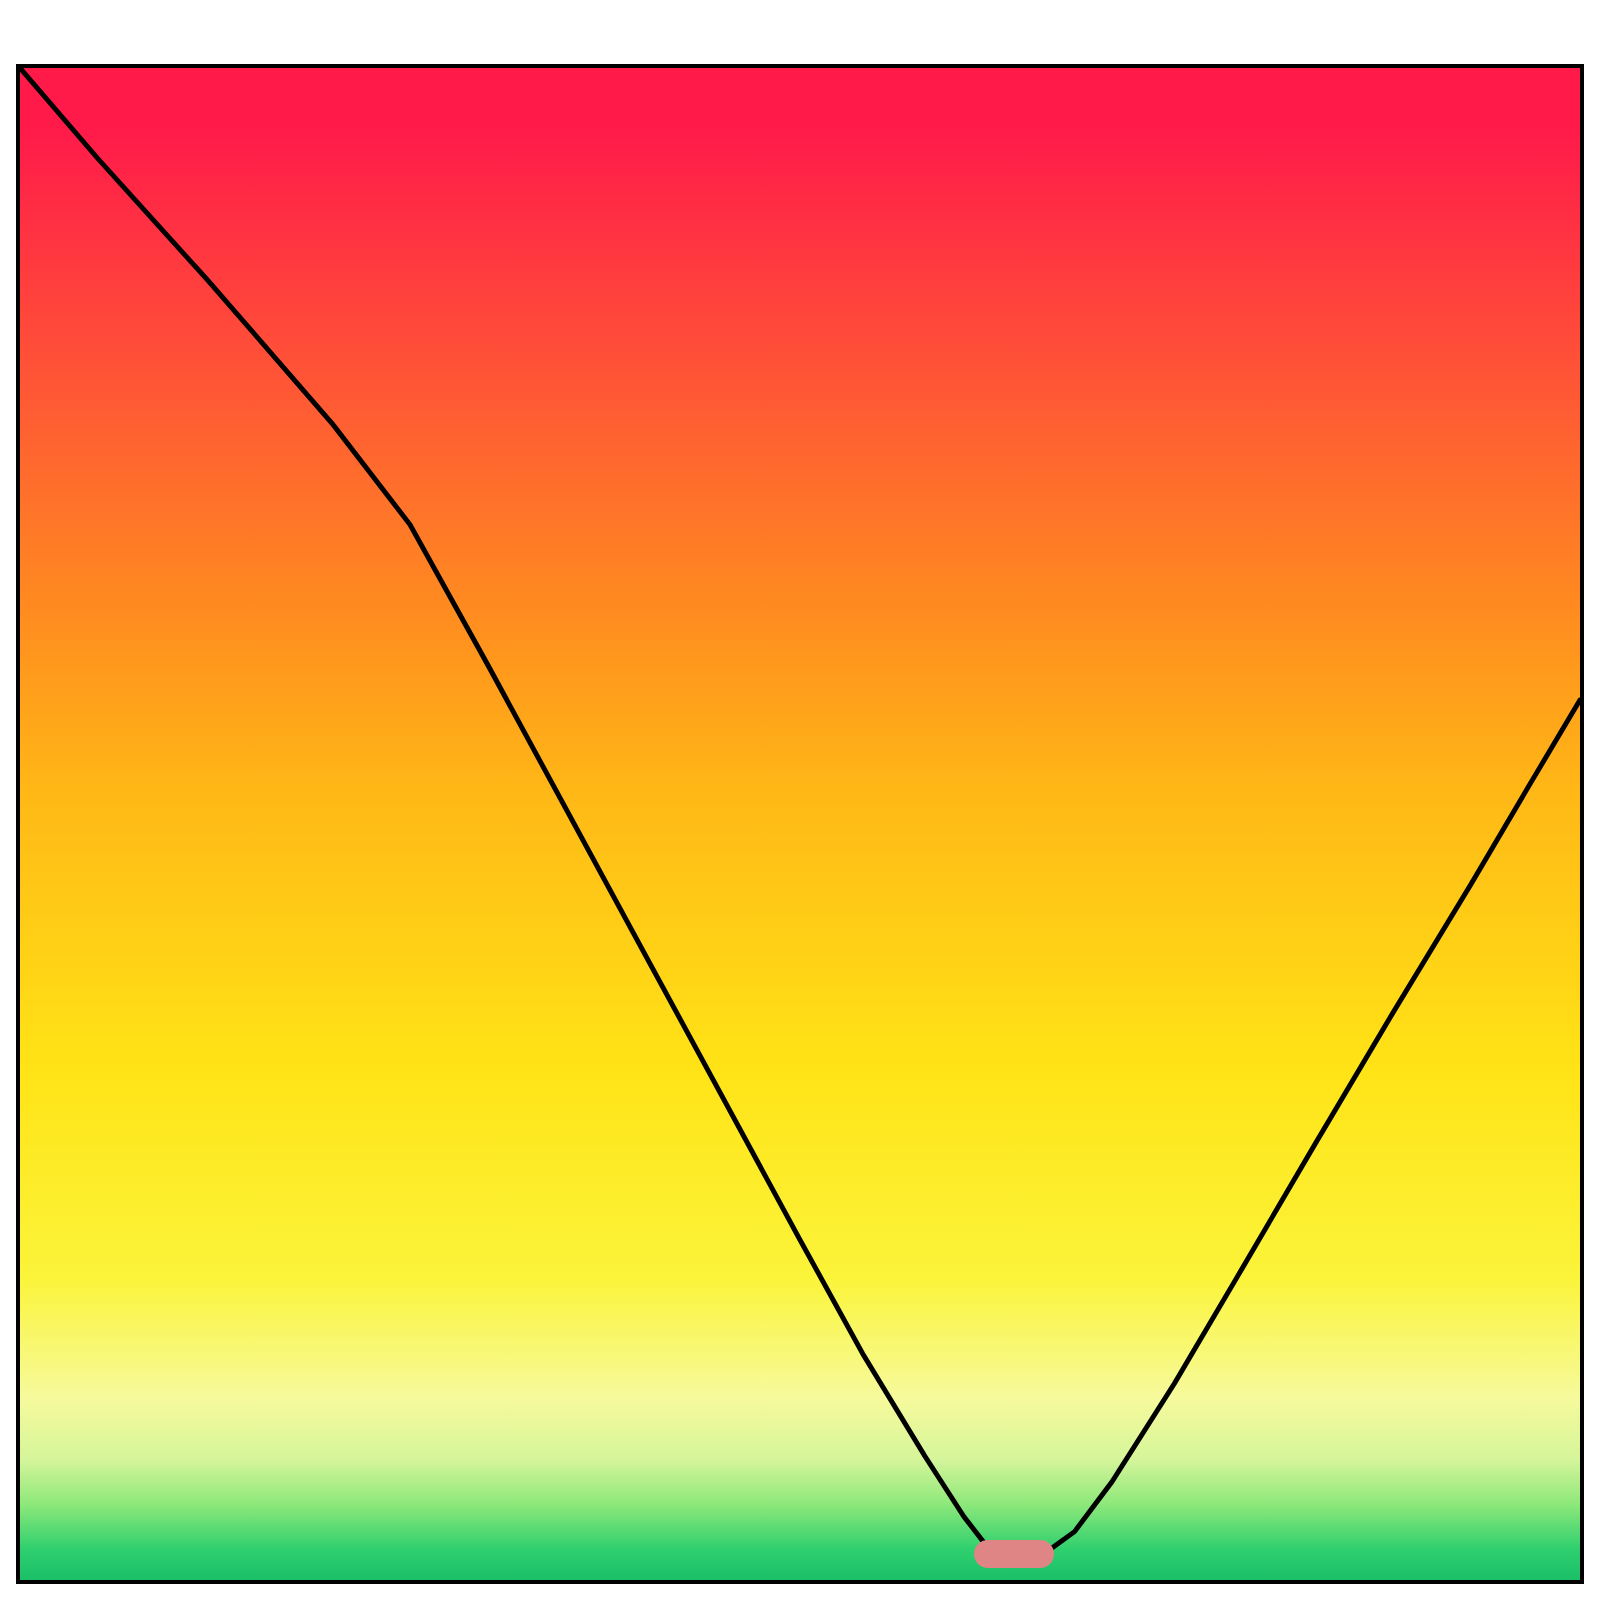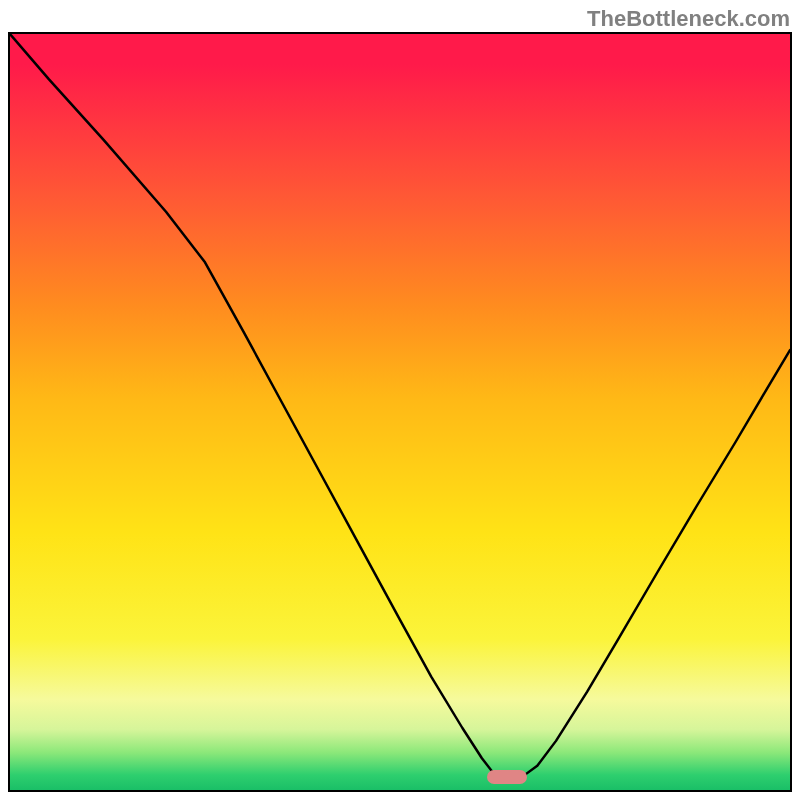--- a/index.html
+++ b/index.html
@@ -67,21 +67,20 @@
     font-family: Arial, Helvetica, sans-serif;
     font-size: 22px;
     font-weight: 700;
     color: #808080;
   }
 </style>
 </head>
 <body>
 
 <div class="stage">
-  <div class="watermark">TheBottleneck.com</div>
 
   <div class="plot-box">
     <div class="grad"></div>
 
     <svg class="curve" viewBox="0 0 1000 1000" preserveAspectRatio="none">
       <path id="curve-path" fill="none" stroke="#000" stroke-width="3.2" stroke-linecap="round" stroke-linejoin="round" d="M0.0 0.0 L50.0 60.0 L120.0 140.0 L200.0 235.0 L250.0 302.0 L300.0 395.0 L350.0 490.0 L400.0 585.0 L450.0 680.0 L500.0 775.0 L540.0 850.0 L580.0 918.0 L605.0 958.0 L620.0 978.0 L640.0 985.0 L660.0 980.0 L676.0 968.0 L700.0 935.0 L740.0 870.0 L780.0 800.0 L830.0 712.0 L880.0 625.0 L930.0 540.0 L970.0 470.0 L1000.0 418.0"></path>
     </svg>
 
     <div id="marker" class="marker" style="left: 496.86px; top: 743.148px; background: rgb(224, 133, 133);"></div>
   </div>

